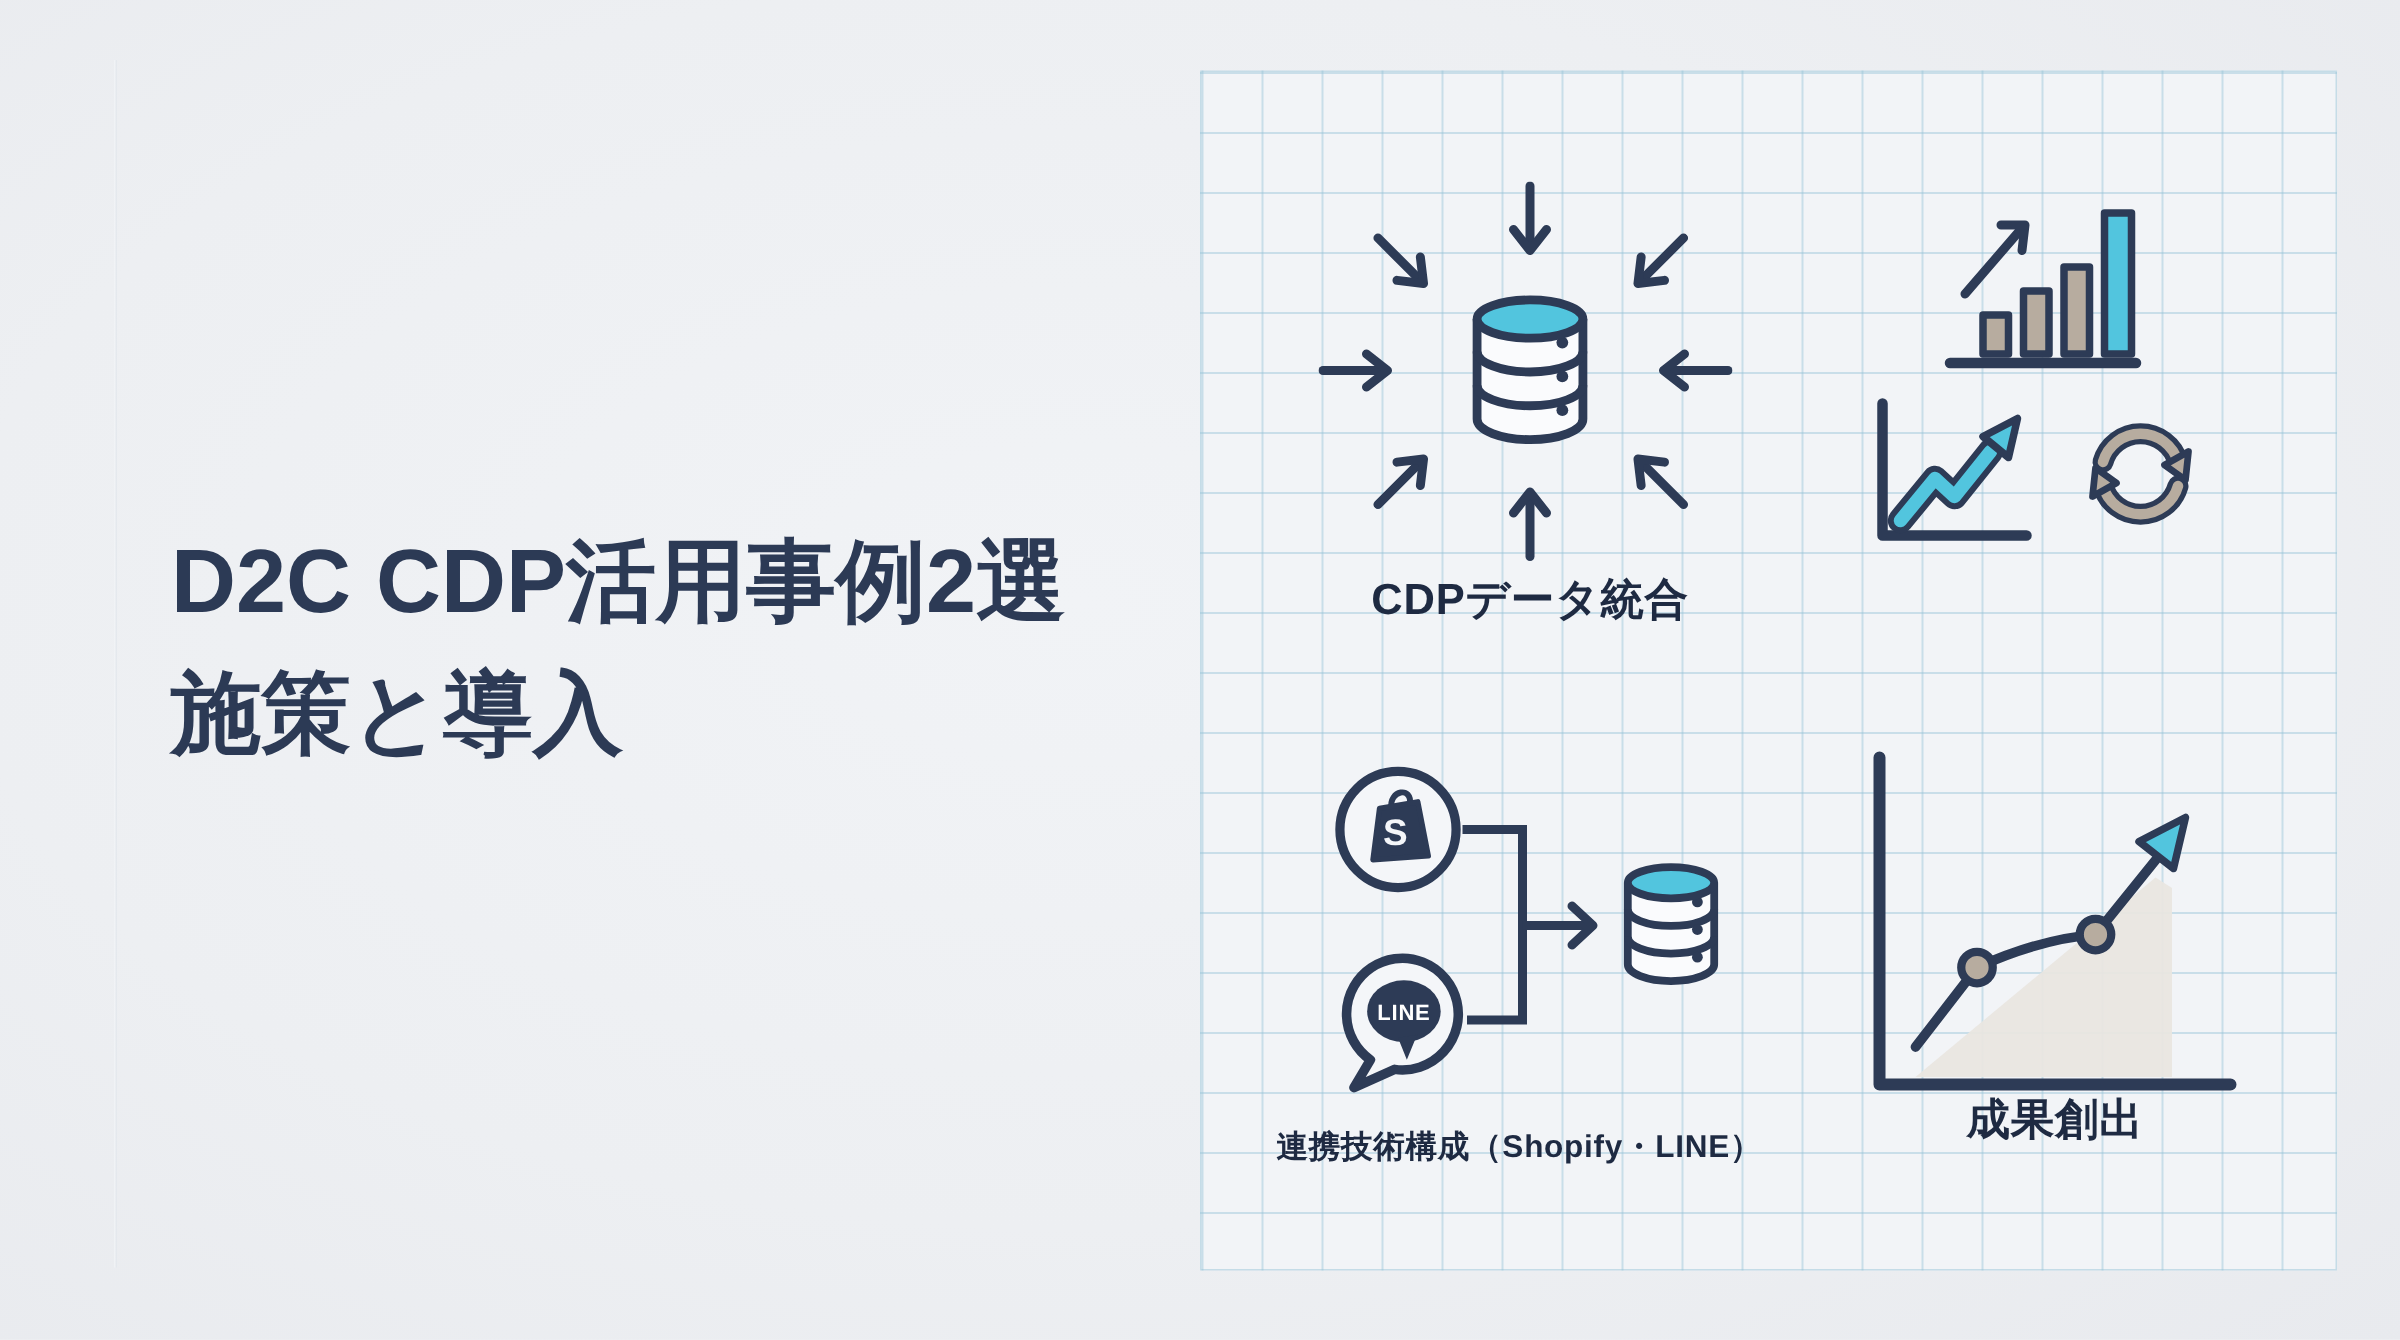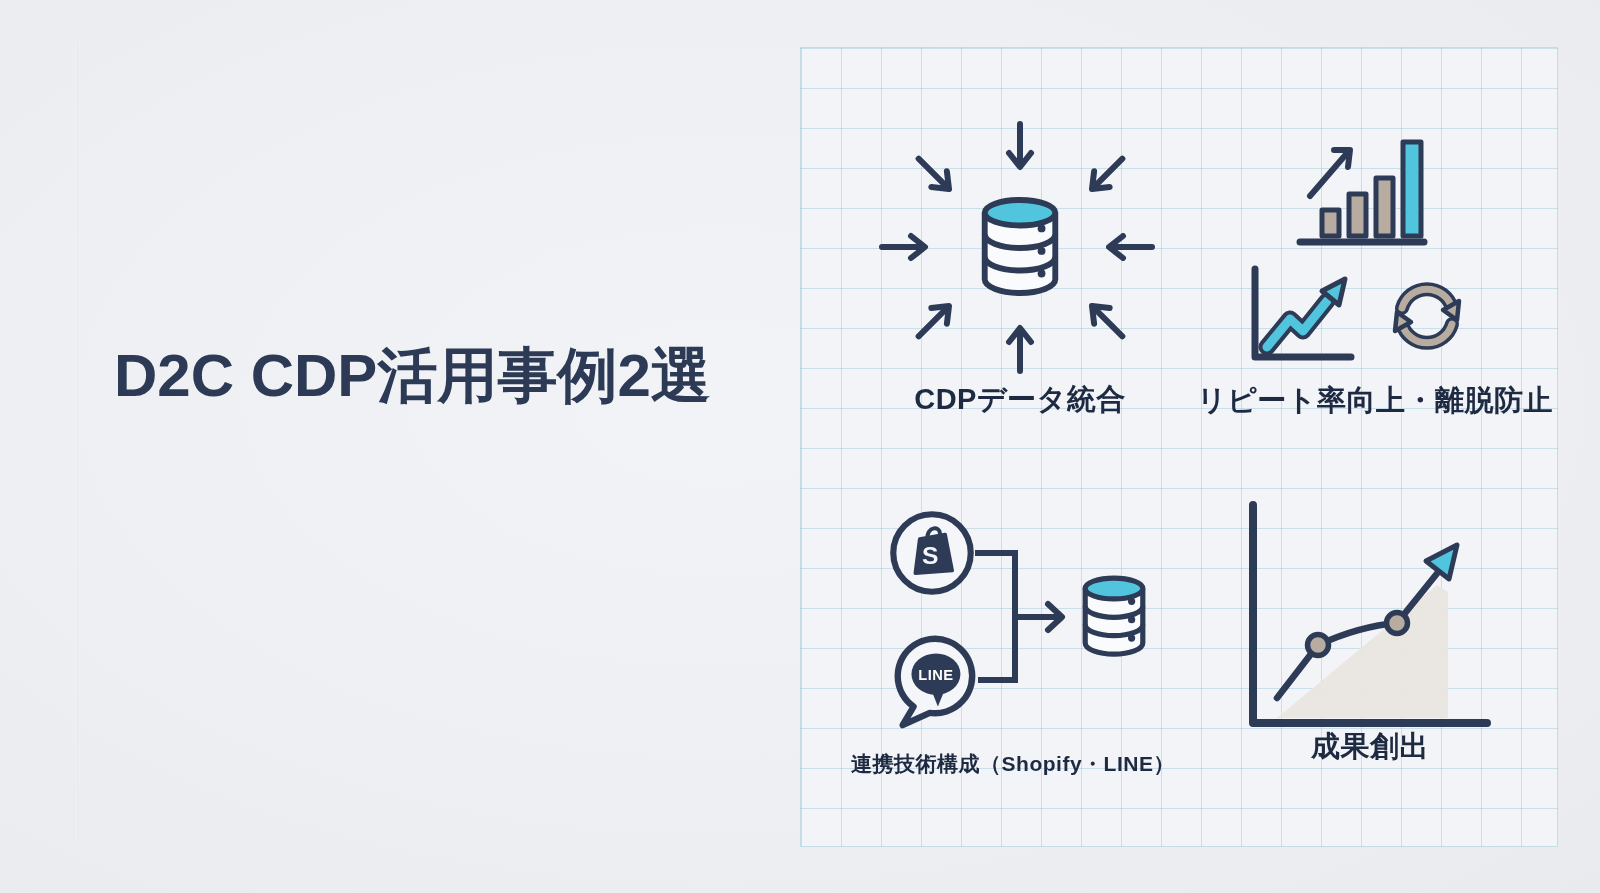--- a/index.html
+++ b/index.html
@@ -11,21 +11,21 @@
   .slide{
     position:relative;width:1600px;height:893px;
     background:radial-gradient(ellipse at 45% 45%, #f1f3f6 0%, #edeff2 60%, #e8eaee 100%);
   }
   .fold-line{
     position:absolute;left:76px;top:40px;width:2px;height:805px;
     background:linear-gradient(to right,#f5f7f9,#dfe4ea);
     opacity:.8;
   }
   .title{
-    position:absolute;left:114px;top:332px;
+    position:absolute;left:114px;top:344px;
     color:#2c3a55;font-size:60px;font-weight:800;line-height:88px;
     letter-spacing:0px;white-space:nowrap;
   }
   .grid-panel{
     position:absolute;left:800px;top:47px;width:758px;height:800px;
     background-color:#f2f4f7;
     background-image:
       linear-gradient(to right, rgba(151,196,215,.45) 1.5px, transparent 1.5px),
       linear-gradient(to bottom, rgba(151,196,215,.45) 1.5px, transparent 1.5px);
     background-size:40px 40px;
@@ -46,20 +46,21 @@
 </style>
 </head>
 <body>
 
 <div class="slide">
 
   <div class="fold-line"></div>
 
   <div class="title">
     <div>D2C CDP活用事例2選</div>
+    <div>施策と導入</div>
   </div>
 
   <div class="grid-panel"></div>
 
   <svg class="abs" style="left:971px;top:193px;" width="98" height="108" viewBox="0 0 100 110">
     <path d="M14 20 L14 88 A36 14 0 0 0 86 88 L86 20" fill="#fafbfd" stroke="#2d3b56" stroke-width="6" stroke-linejoin="round"></path>
     <path d="M14 42 A36 14 0 0 0 86 42" fill="none" stroke="#2d3b56" stroke-width="6"></path>
     <path d="M14 65 A36 14 0 0 0 86 65" fill="none" stroke="#2d3b56" stroke-width="6"></path>
     <circle cx="72" cy="36" r="4" fill="#2d3b56"></circle>
     <circle cx="72" cy="59" r="4" fill="#2d3b56"></circle>
@@ -137,21 +138,20 @@
 
   <svg class="abs" style="left:1381px;top:272px;" width="92" height="88" viewBox="0 0 92 88">
     <path d="M21 36 A26 26 0 0 1 71 36" fill="none" stroke="#2d3b56" stroke-width="14" stroke-linecap="round"></path>
     <path d="M21 36 A26 26 0 0 1 71 36" fill="none" stroke="#b7ac9f" stroke-width="7" stroke-linecap="round"></path>
     <polygon points="76,48 78,29 62,38" fill="#b7ac9f" stroke="#2d3b56" stroke-width="4.5" stroke-linejoin="round"></polygon>
     <path d="M71 52 A26 26 0 0 1 21 52" fill="none" stroke="#2d3b56" stroke-width="14" stroke-linecap="round"></path>
     <path d="M71 52 A26 26 0 0 1 21 52" fill="none" stroke="#b7ac9f" stroke-width="7" stroke-linecap="round"></path>
     <polygon points="16,40 14,59 30,50" fill="#b7ac9f" stroke="#2d3b56" stroke-width="4.5" stroke-linejoin="round"></polygon>
   </svg>
 
-  <div class="q-label" style="left:1375px;top:381px;">リピート率向上・離脱防止</div>
 
   <svg class="abs" style="left:888px;top:509px;" width="88" height="88" viewBox="0 0 100 100">
     <circle cx="50" cy="50" r="44" fill="#f4f6f9" stroke="#2d3b56" stroke-width="7"></circle>
     <path d="M45 34 C43 20 61 17 59 31" fill="none" stroke="#2d3b56" stroke-width="4.5"></path>
     <path d="M36 34 L65 29 L73 70 L31 73 Z" fill="#2d3b56" stroke="#2d3b56" stroke-width="4" stroke-linejoin="round"></path>
     <text x="48" y="62" text-anchor="middle" font-size="28" font-weight="800" fill="#f4f6f9" font-family="Liberation Sans, DejaVu Sans, sans-serif">S</text>
   </svg>
 
   <svg class="abs" style="left:884px;top:630px;" width="98" height="100" viewBox="0 0 100 100">
     <path d="M30.2 77.1 A38 38 0 1 1 46.7 83.6 L19 96 Z" fill="#f4f6f9" stroke="#2d3b56" stroke-width="6.5" stroke-linejoin="round"></path>

